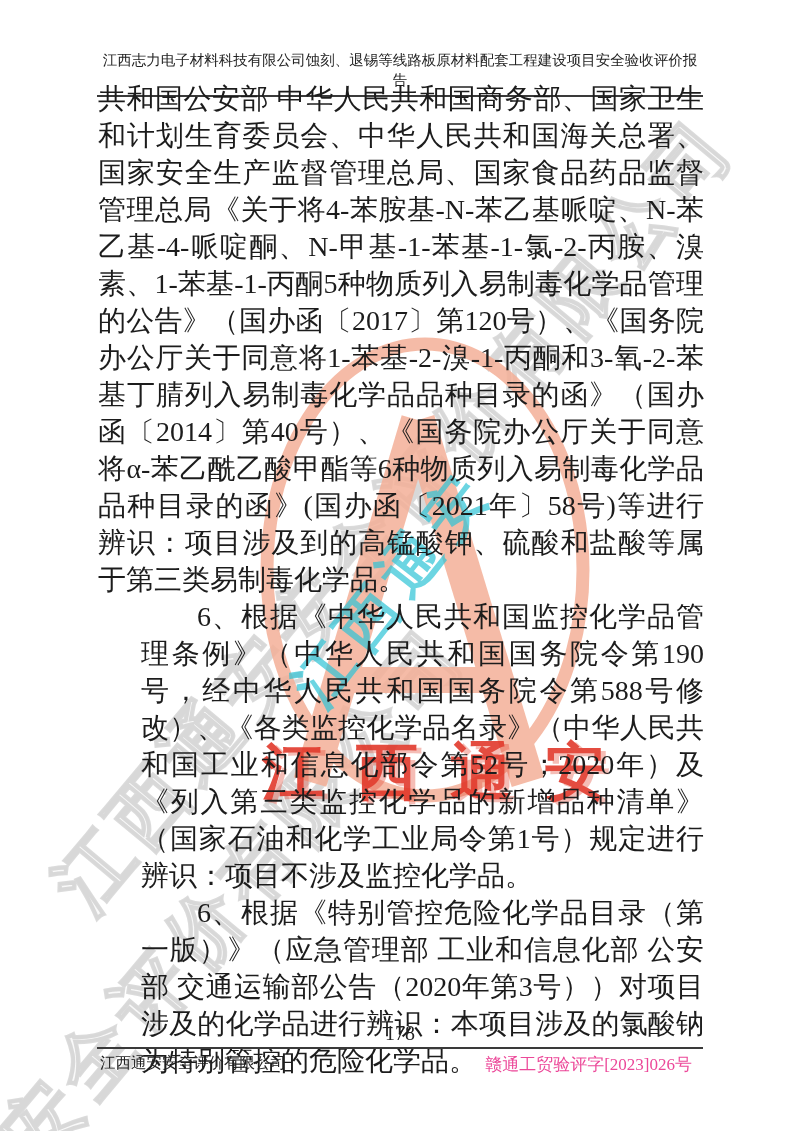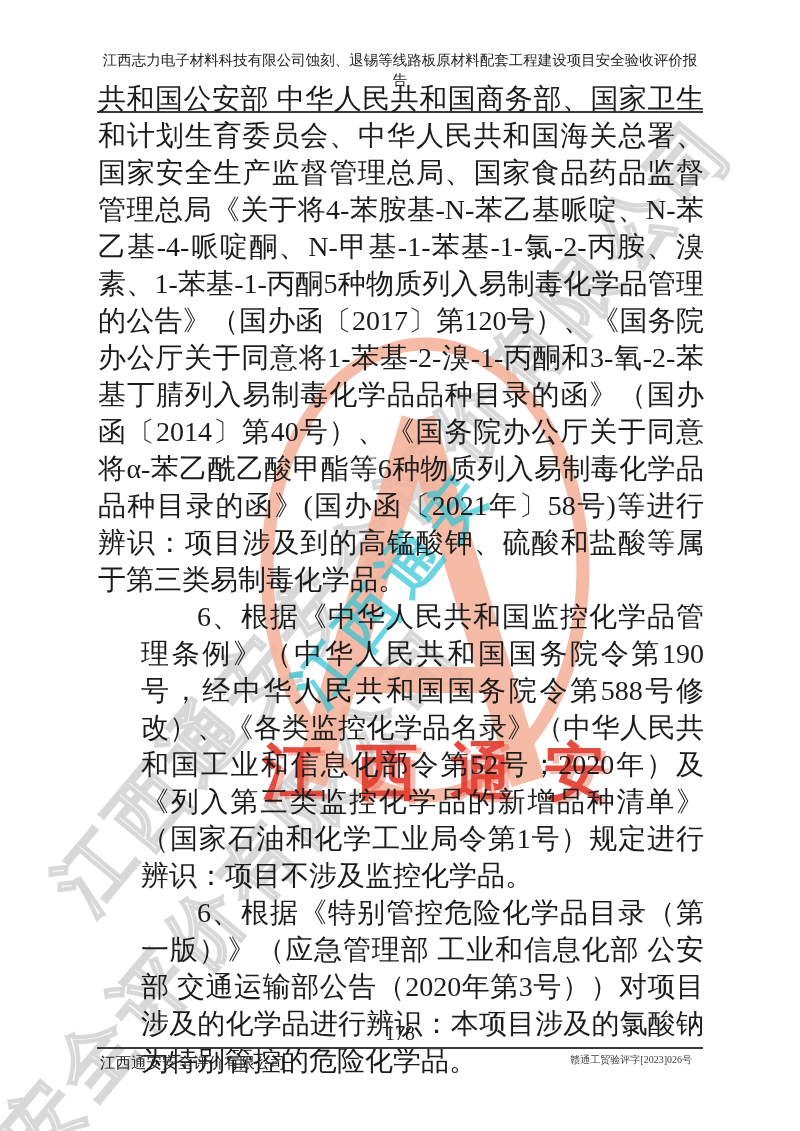--- a/index.html
+++ b/index.html
@@ -43,21 +43,21 @@
     opacity:0.88;
     left:262px;top:730px;
     text-shadow:5px 3px 0 rgba(228,70,50,0.40);
     z-index:4;
   }
   
   .header{
     position:absolute;left:97px;top:50px;width:606px;
     z-index:5;
     border-bottom:2px solid #3a3a3a;
-    padding-bottom:21px;
+    padding-bottom:5px;
     text-align:center;
   }
   .header-title{font-size:14.5px;line-height:20px;color:#222;}
   .body-text{
     position:absolute;left:98px;top:80px;width:606px;
     z-index:5;
     font-size:28px;line-height:37px;
     text-align:justify;text-justify:inter-ideograph;
   }
   .body-text p{margin:0;}
@@ -69,21 +69,21 @@
   .footer-rule{
     position:absolute;left:97px;top:1047px;width:606px;
     border-top:2px solid #3a3a3a;z-index:5;
   }
   .footer-left{
     position:absolute;left:100px;top:1053px;
     font-size:15.5px;color:#222;z-index:5;
   }
   .footer-right{
     position:absolute;right:108px;top:1053px;
-    font-size:10px;color:#404040;z-index:5;
+    font-size:17px;color:#ec4899;z-index:5;
   }
 </style>
 </head>
 <body>
 
 <div class="page">
 
   <div class="wm wm-gray" id="wm-gray1">江西通安安全评价有限公司</div>
   <div class="wm wm-gray" id="wm-gray2">安全评价有限公司</div>
 

